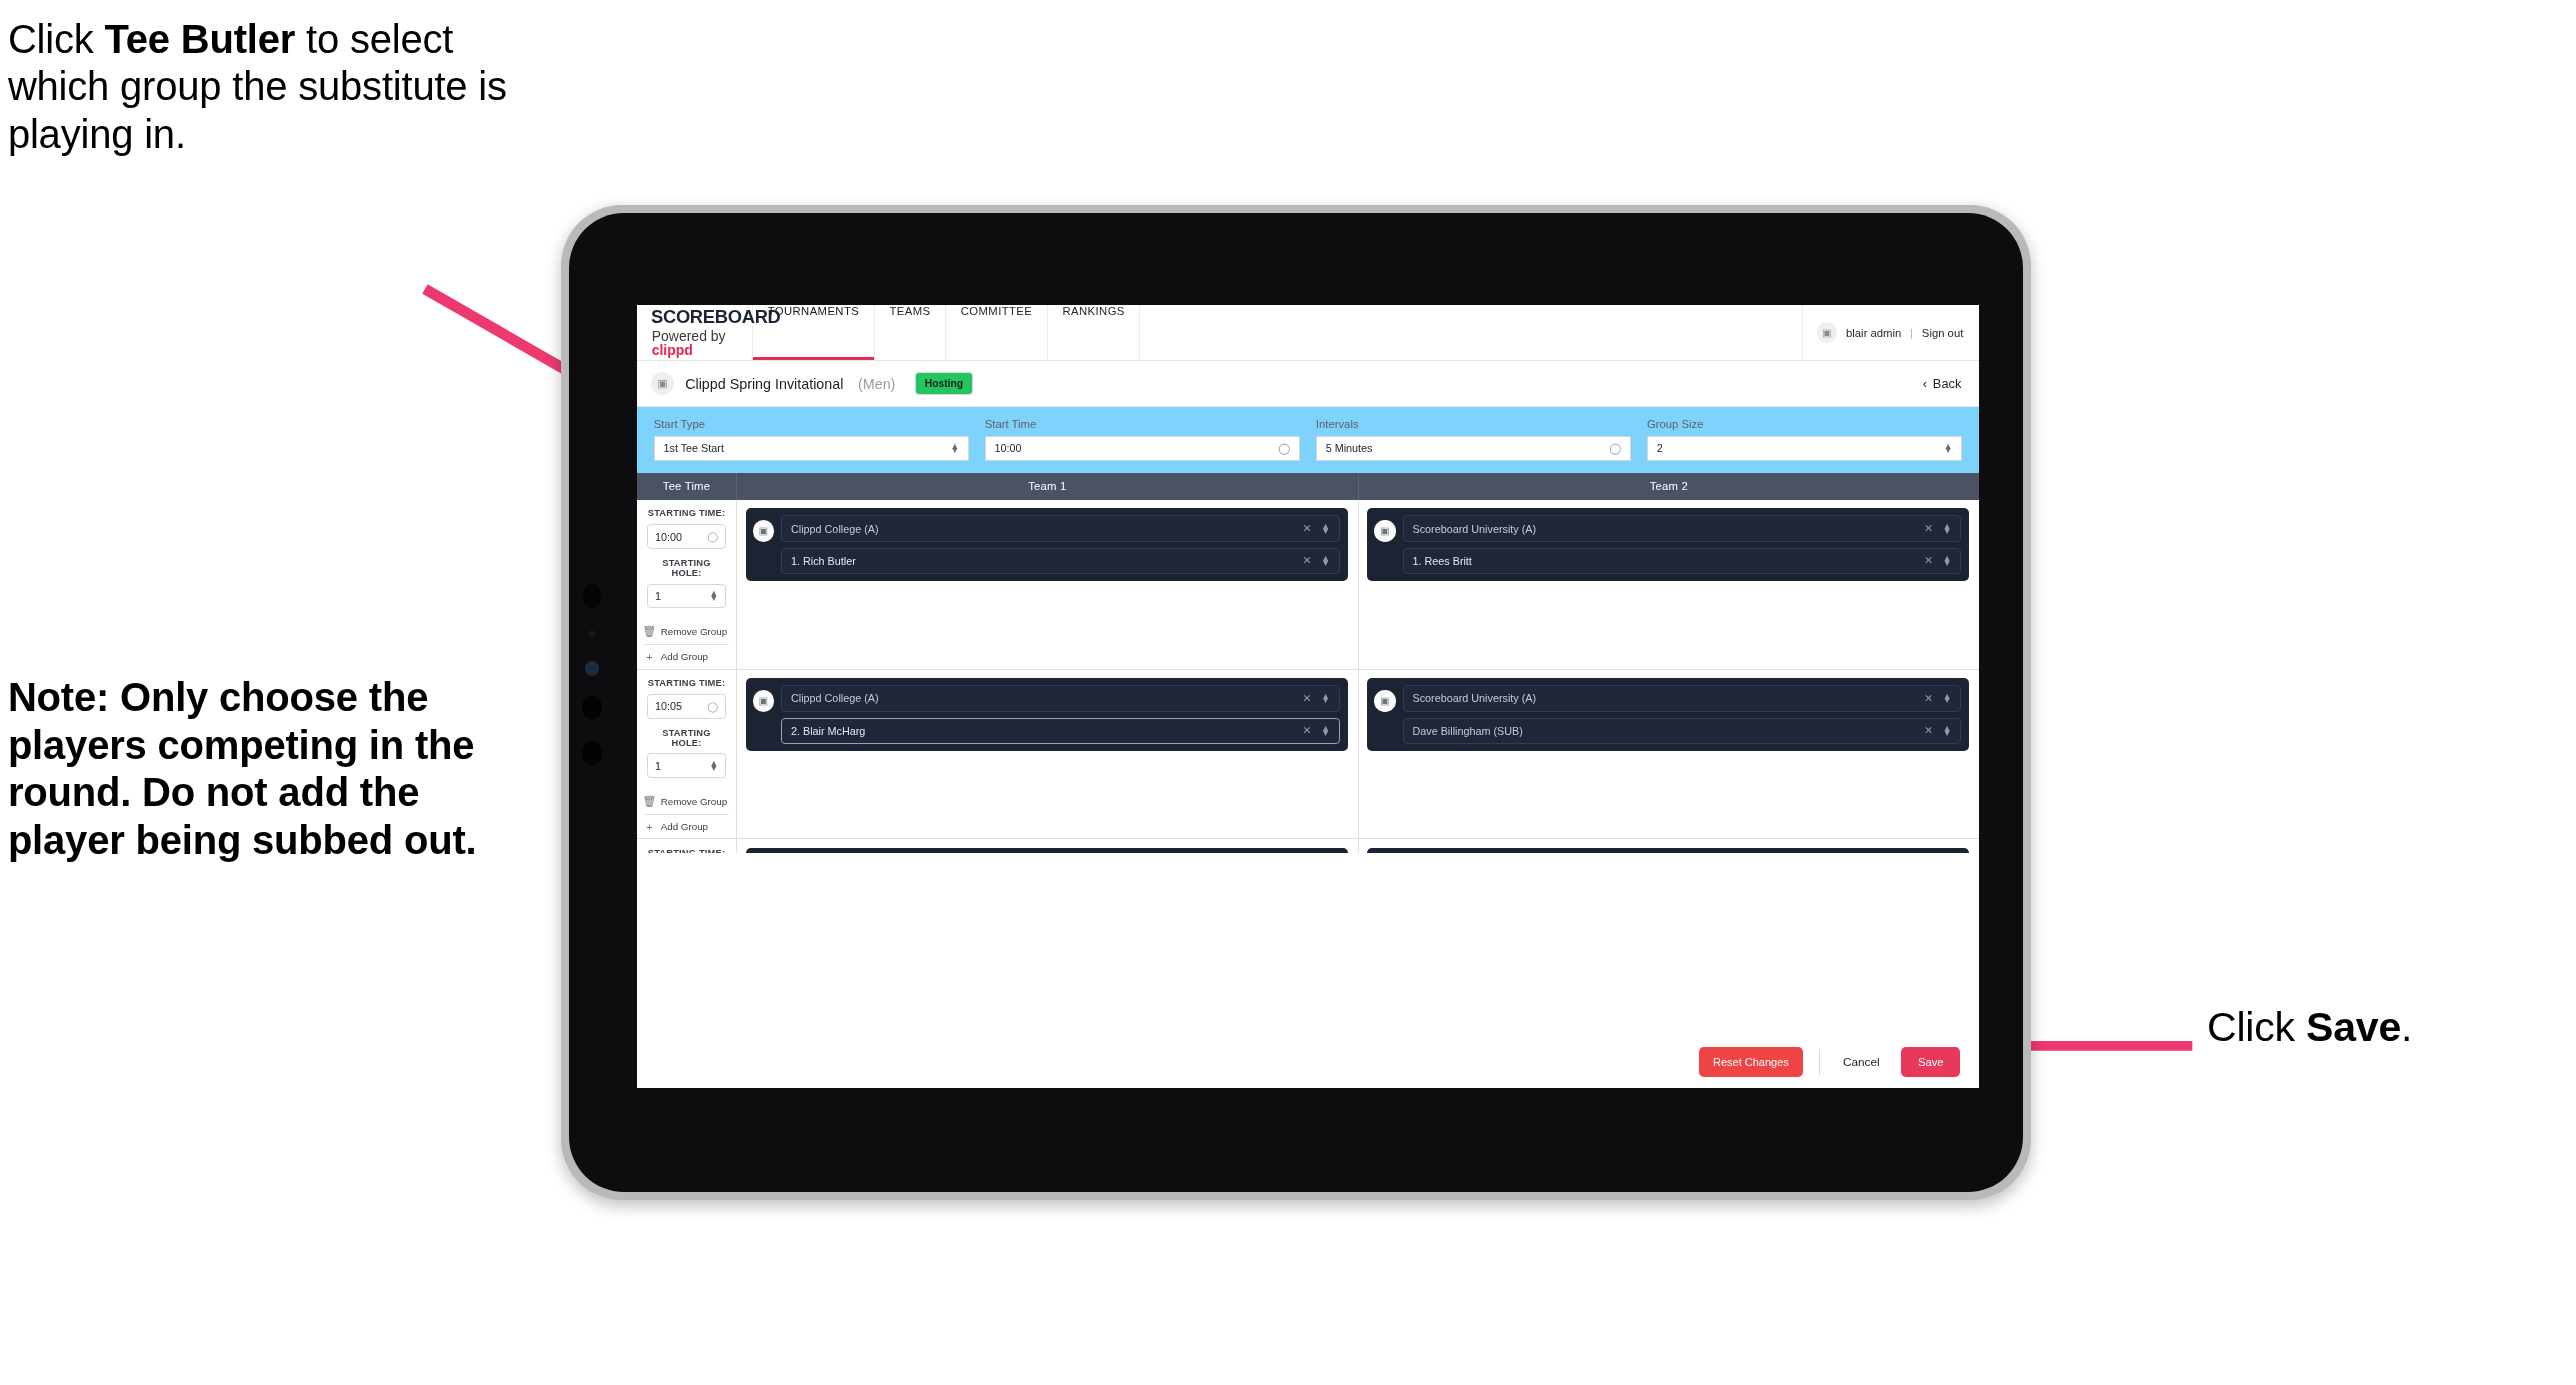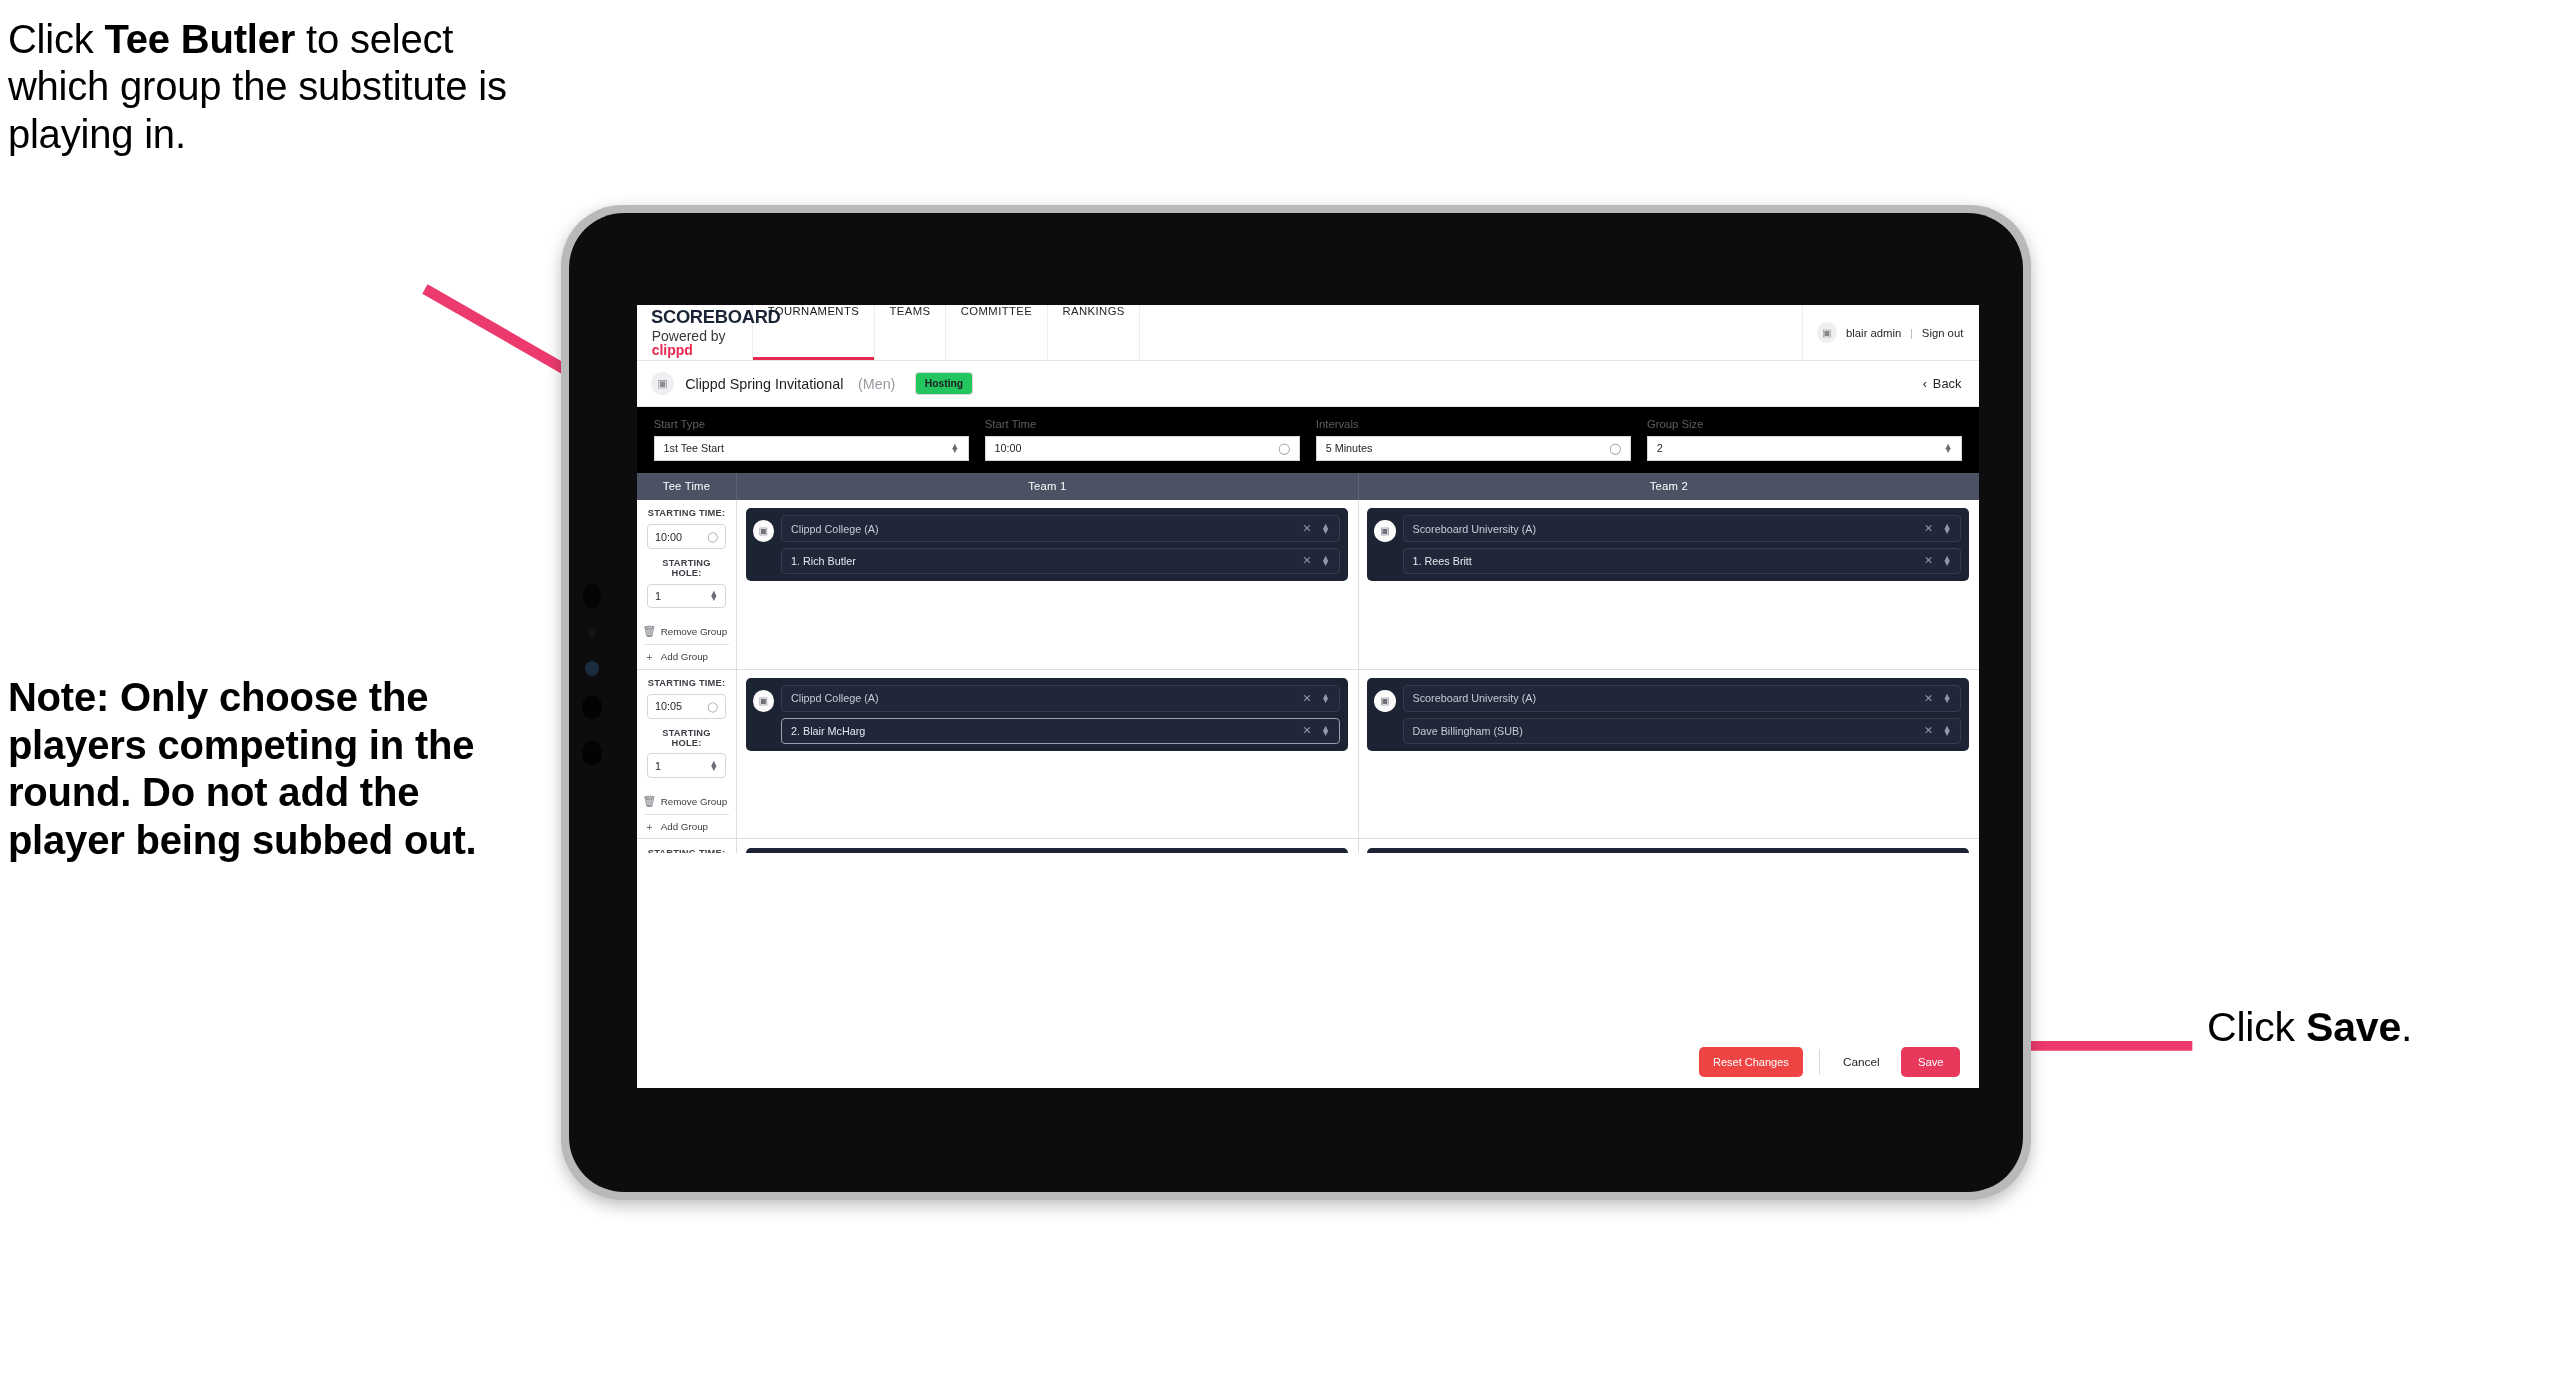--- a/index.html
+++ b/index.html
@@ -130,21 +130,21 @@
     background:#22c55e;
   }
   #crumb-back{
     display:flex;align-items:center;gap:5.9px;
     font-size:12.8px;color:#24252a;cursor:pointer;
   }
 
   
   #filters{
     display:flex;gap:15.7px;padding:10.8px 16.7px 11.8px 16.7px;
-    background:#000000;
+    background:#7dd3fc;
   }
   .field{flex:1;display:flex;flex-direction:column;}
   .field-label{font-size:11.3px;color:#5d5e66;margin-bottom:5.9px;}
   .field-box{
     height:25.6px;border:1px solid #d6d6da;border-radius:0;
     background:#fff;display:flex;align-items:center;
     padding:0 8.8px;font-size:10.8px;color:#25262b;
     justify-content:space-between;
     box-sizing:border-box;
   }

